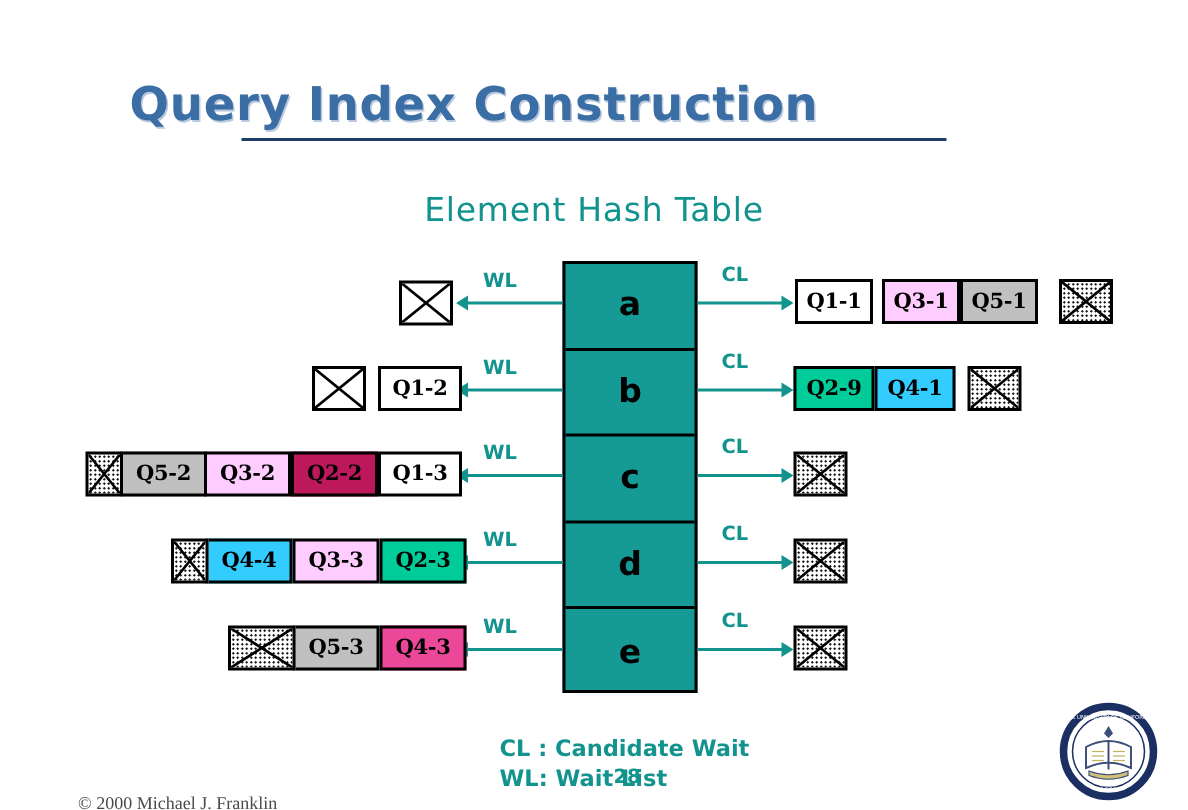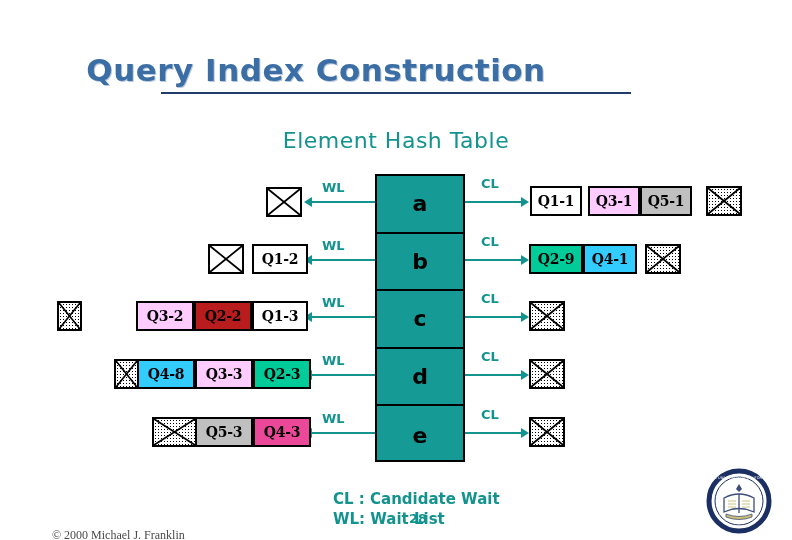--- a/index.html
+++ b/index.html
@@ -179,22 +179,23 @@
     <svg viewBox="0 0 36 30" preserveAspectRatio="none">
         <line x1="0" y1="0" x2="36" y2="30" stroke="#000" stroke-width="2"></line>
         <line x1="36" y1="0" x2="0" y2="30" stroke="#000" stroke-width="2"></line>
       </svg>
   </div>
 
   <div class="lbl" style="left:322px;top:295px;">WL</div>
   <div class="lnk" style="left:312px;top:316px;width:63px;"></div>
   <div class="arrowhead arrow-left" style="left:304px;top:312px;"></div>
   <div class="node" style="left:252px;top:301px;width:56px;background:#ffffff;">Q1-3</div>
-  <div class="node" style="left:194px;top:301px;width:58px;background:#b91c1c;">Q2-2</div>
+  <div class="node" style="left:194px;top:301px;width:58px;background:#be185d;">Q2-2</div>
   <div class="node" style="left:136px;top:301px;width:58px;background:#ffccff;">Q3-2</div>
+  <div class="node" style="left:80px;top:301px;width:58px;background:#c0c0c0;">Q5-2</div>
   <div class="nil" style="left:57px;top:301px;width:25px;background:#ffffff;background-image:radial-gradient(#000 0.6px, transparent 0.7px);background-size:3px 3px;">
     <svg viewBox="0 0 25 30" preserveAspectRatio="none">
         <line x1="0" y1="0" x2="25" y2="30" stroke="#000" stroke-width="2"></line>
         <line x1="25" y1="0" x2="0" y2="30" stroke="#000" stroke-width="2"></line>
       </svg>
   </div>
 
   <div class="lbl" style="left:481px;top:291px;">CL</div>
   <div class="lnk" style="left:465px;top:316px;width:58px;"></div>
   <div class="arrowhead arrow-right" style="left:521px;top:312px;"></div>
@@ -203,21 +204,21 @@
         <line x1="0" y1="0" x2="36" y2="30" stroke="#000" stroke-width="2"></line>
         <line x1="36" y1="0" x2="0" y2="30" stroke="#000" stroke-width="2"></line>
       </svg>
   </div>
 
   <div class="lbl" style="left:322px;top:353px;">WL</div>
   <div class="lnk" style="left:312px;top:374px;width:63px;"></div>
   <div class="arrowhead arrow-left" style="left:304px;top:370px;"></div>
   <div class="node" style="left:253px;top:359px;width:58px;background:#00cc99;">Q2-3</div>
   <div class="node" style="left:195px;top:359px;width:58px;background:#ffccff;">Q3-3</div>
-  <div class="node" style="left:137px;top:359px;width:58px;background:#33ccff;">Q4-8</div>
+  <div class="node" style="left:137px;top:359px;width:58px;background:#33ccff;">Q4-4</div>
   <div class="nil" style="left:114px;top:359px;width:25px;background:#ffffff;background-image:radial-gradient(#000 0.6px, transparent 0.7px);background-size:3px 3px;">
     <svg viewBox="0 0 25 30" preserveAspectRatio="none">
         <line x1="0" y1="0" x2="25" y2="30" stroke="#000" stroke-width="2"></line>
         <line x1="25" y1="0" x2="0" y2="30" stroke="#000" stroke-width="2"></line>
       </svg>
   </div>
 
   <div class="lbl" style="left:481px;top:349px;">CL</div>
   <div class="lnk" style="left:465px;top:374px;width:58px;"></div>
   <div class="arrowhead arrow-right" style="left:521px;top:370px;"></div>

